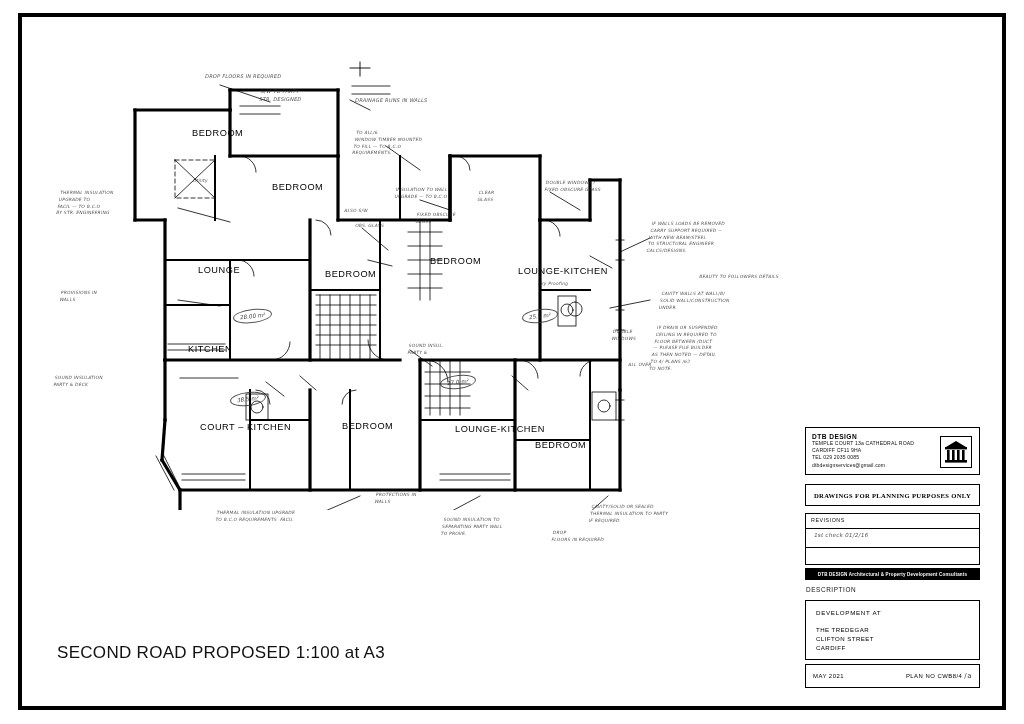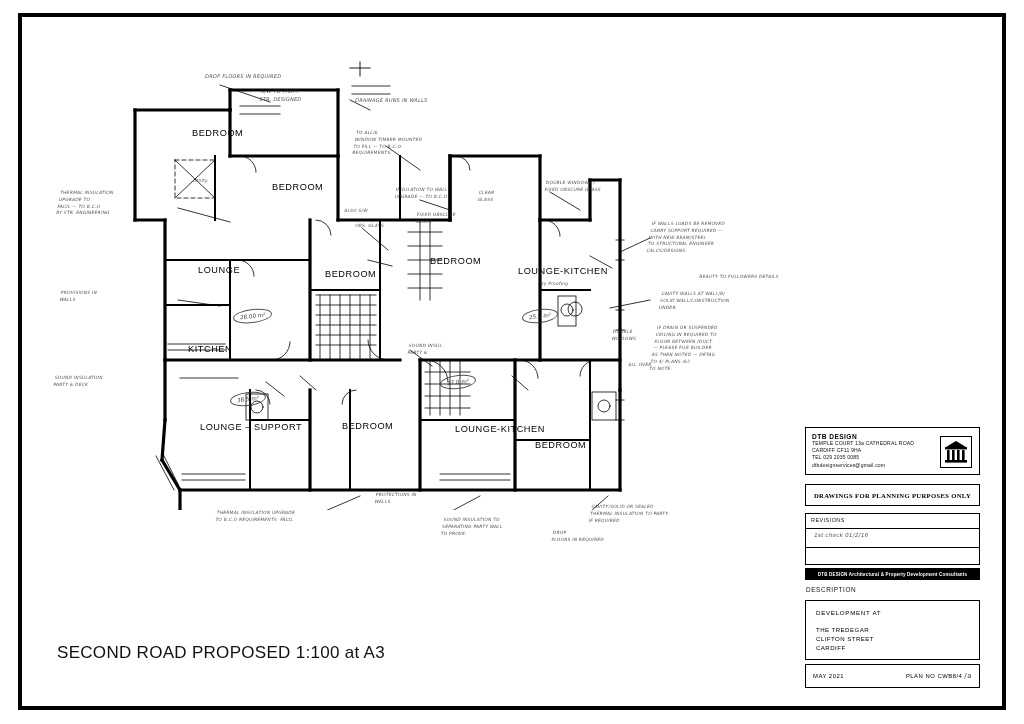--- a/index.html
+++ b/index.html
@@ -205,21 +205,21 @@
       </g>
     </svg>
 
     <div class="room" style="left:72px;top:68px;">BEDROOM</div>
     <div class="room" style="left:152px;top:122px;">BEDROOM</div>
     <div class="room" style="left:78px;top:205px;">LOUNGE</div>
     <div class="room" style="left:68px;top:284px;">KITCHEN</div>
     <div class="room" style="left:205px;top:209px;">BEDROOM</div>
     <div class="room" style="left:310px;top:196px;">BEDROOM</div>
     <div class="room" style="left:398px;top:206px;">LOUNGE-KITCHEN</div>
-    <div class="room" style="left:80px;top:362px;">LOUNGE – SUPPORT</div>
+    <div class="room" style="left:80px;top:362px;">COURT – KITCHEN</div>
     <div class="room" style="left:222px;top:361px;">BEDROOM</div>
     <div class="room" style="left:335px;top:364px;">LOUNGE-KITCHEN</div>
     <div class="room" style="left:415px;top:380px;">BEDROOM</div>
 
     <div class="areabubble" style="left:113px;top:249px;">28.00 m²</div>
     <div class="areabubble" style="left:402px;top:249px;">25.5 m²</div>
     <div class="areabubble" style="left:110px;top:332px;">38.5 m²</div>
     <div class="areabubble" style="left:320px;top:315px;">27.0 m²</div>
 
     <div class="hand sm" style="left:85px;top:13px;">DROP FLOORS IN REQUIRED</div>

